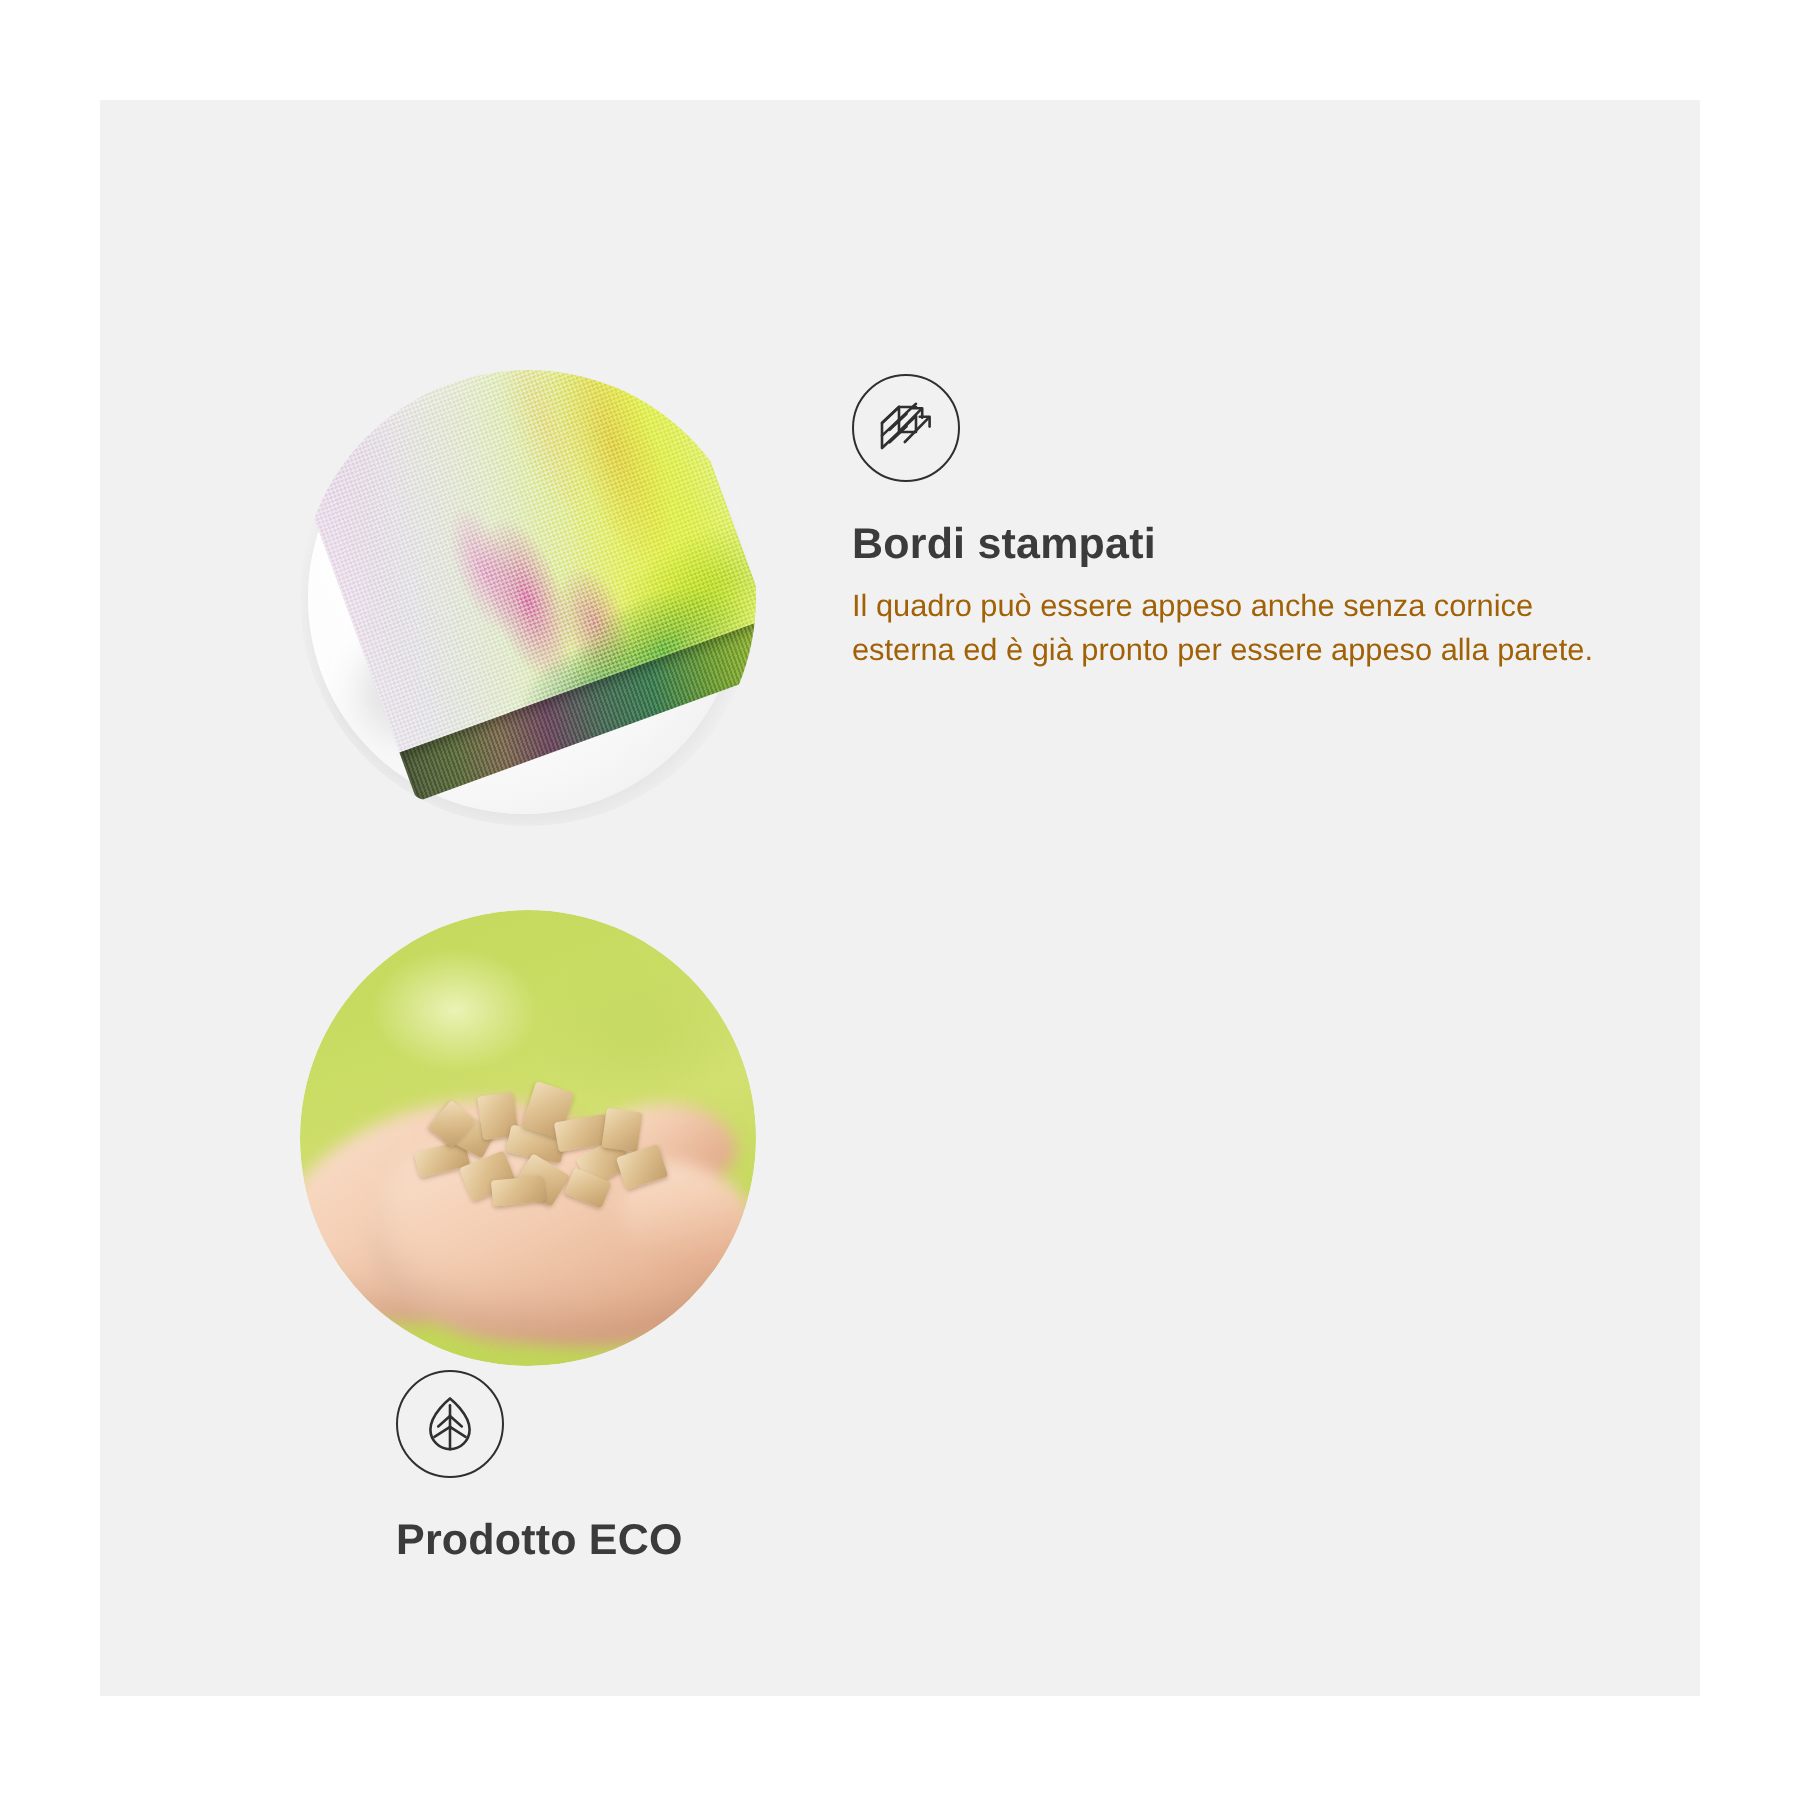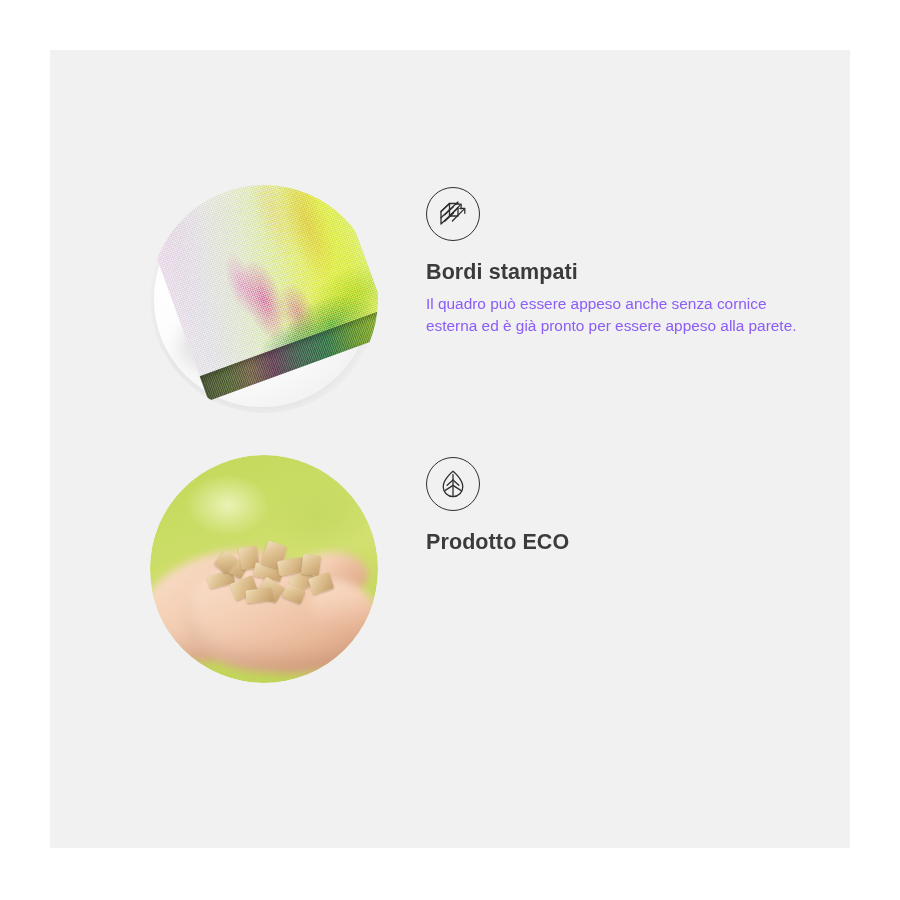--- a/index.html
+++ b/index.html
@@ -30,21 +30,21 @@
     background: #f1f1f1;
   }
 
   
   .feature {
     position: absolute;
     display: flex;
     align-items: flex-start;
   }
   .feature-1 { left: 100px; top: 135px; }
-  .feature-2 { left: 100px; top: 405px; }
+  .feature-2 { left: 100px; top: 405px; flex-direction: column; }
 
   
   .photo-circle {
     position: relative;
     width: 228px;
     height: 228px;
     border-radius: 50%;
     overflow: hidden;
     flex: 0 0 auto;
   }
@@ -235,21 +235,21 @@
     font-size: 21.5px;
     font-weight: 600;
     color: #3b3b3b;
     letter-spacing: 0.1px;
     line-height: 1.2;
   }
   .feature-desc {
     margin: 7px 0 0 0;
     font-size: 15.4px;
     font-weight: 400;
-    color: #8b5cf6;
+    color: #a16207;
     line-height: 1.43;
   }
 </style>
 </head>
 <body>
 
 <div class="page">
   <div class="panel">
 
     <div class="feature feature-1">

